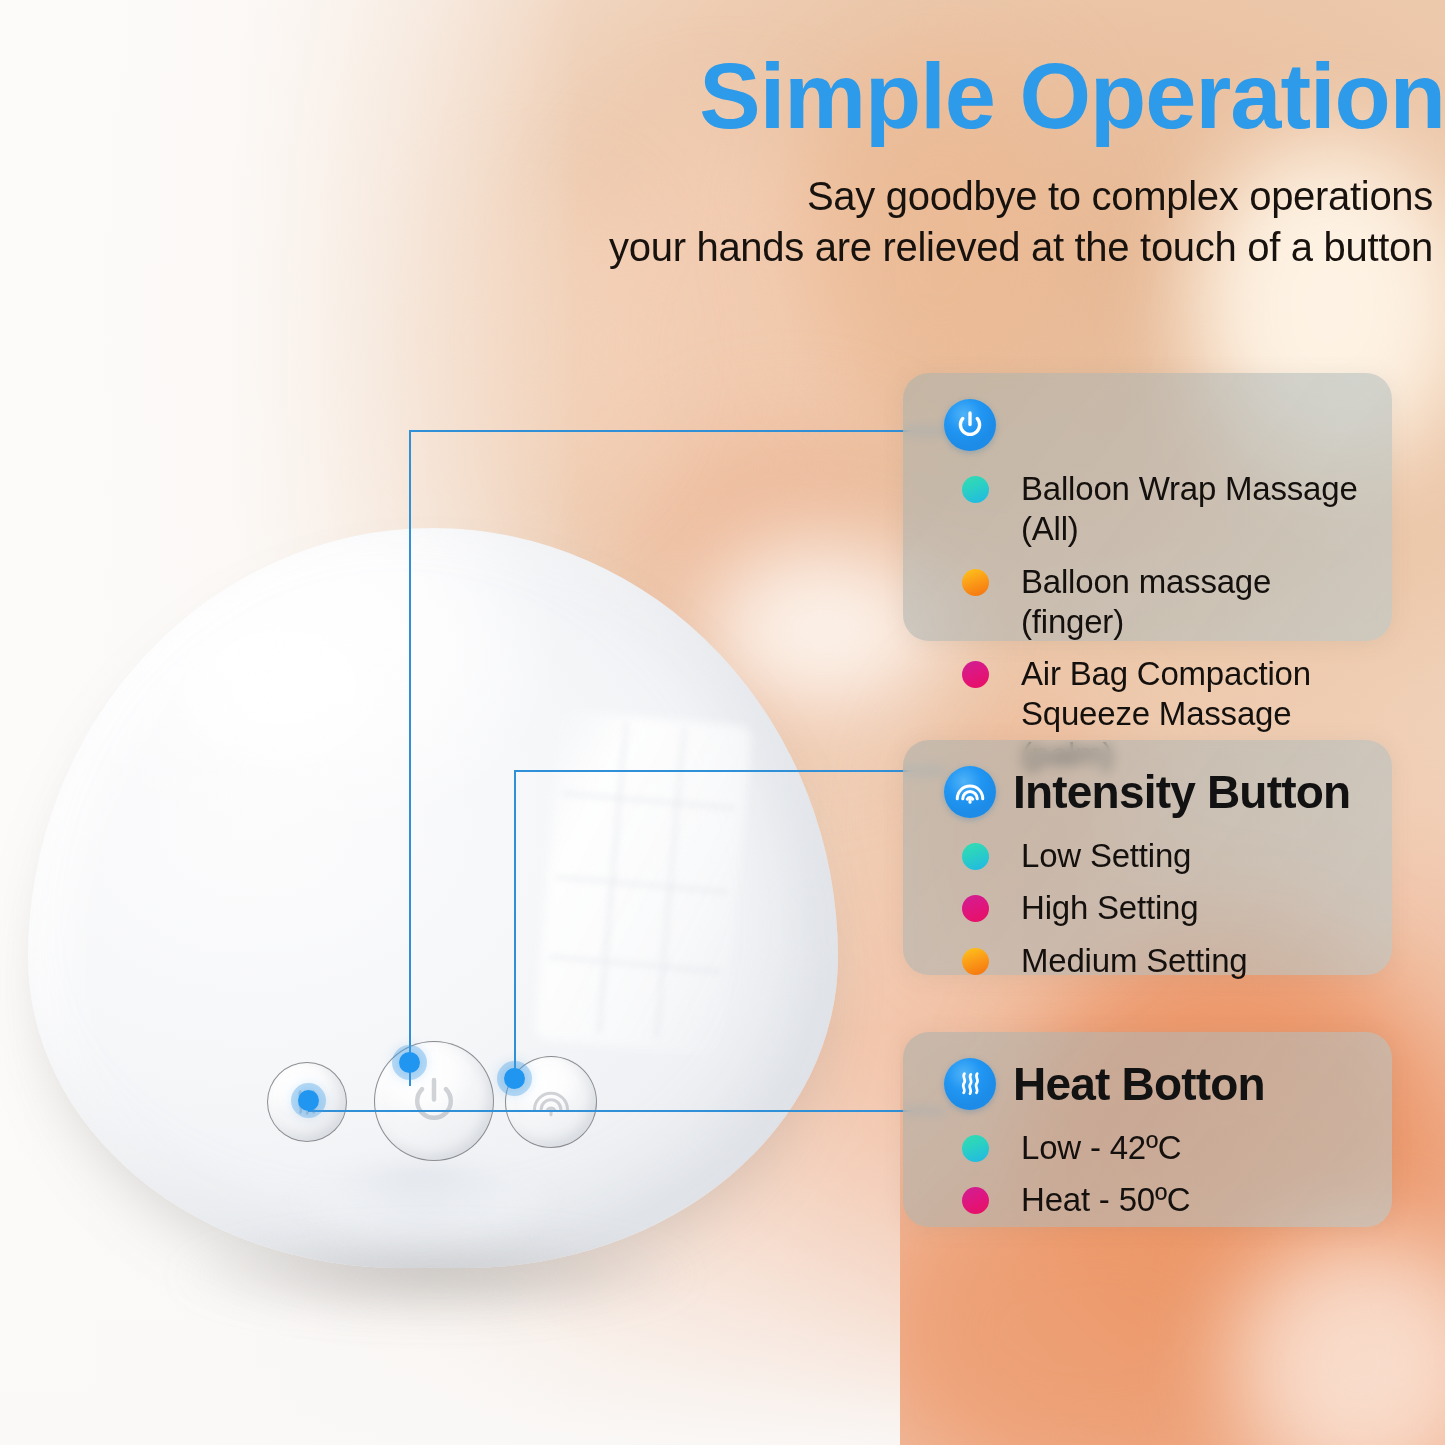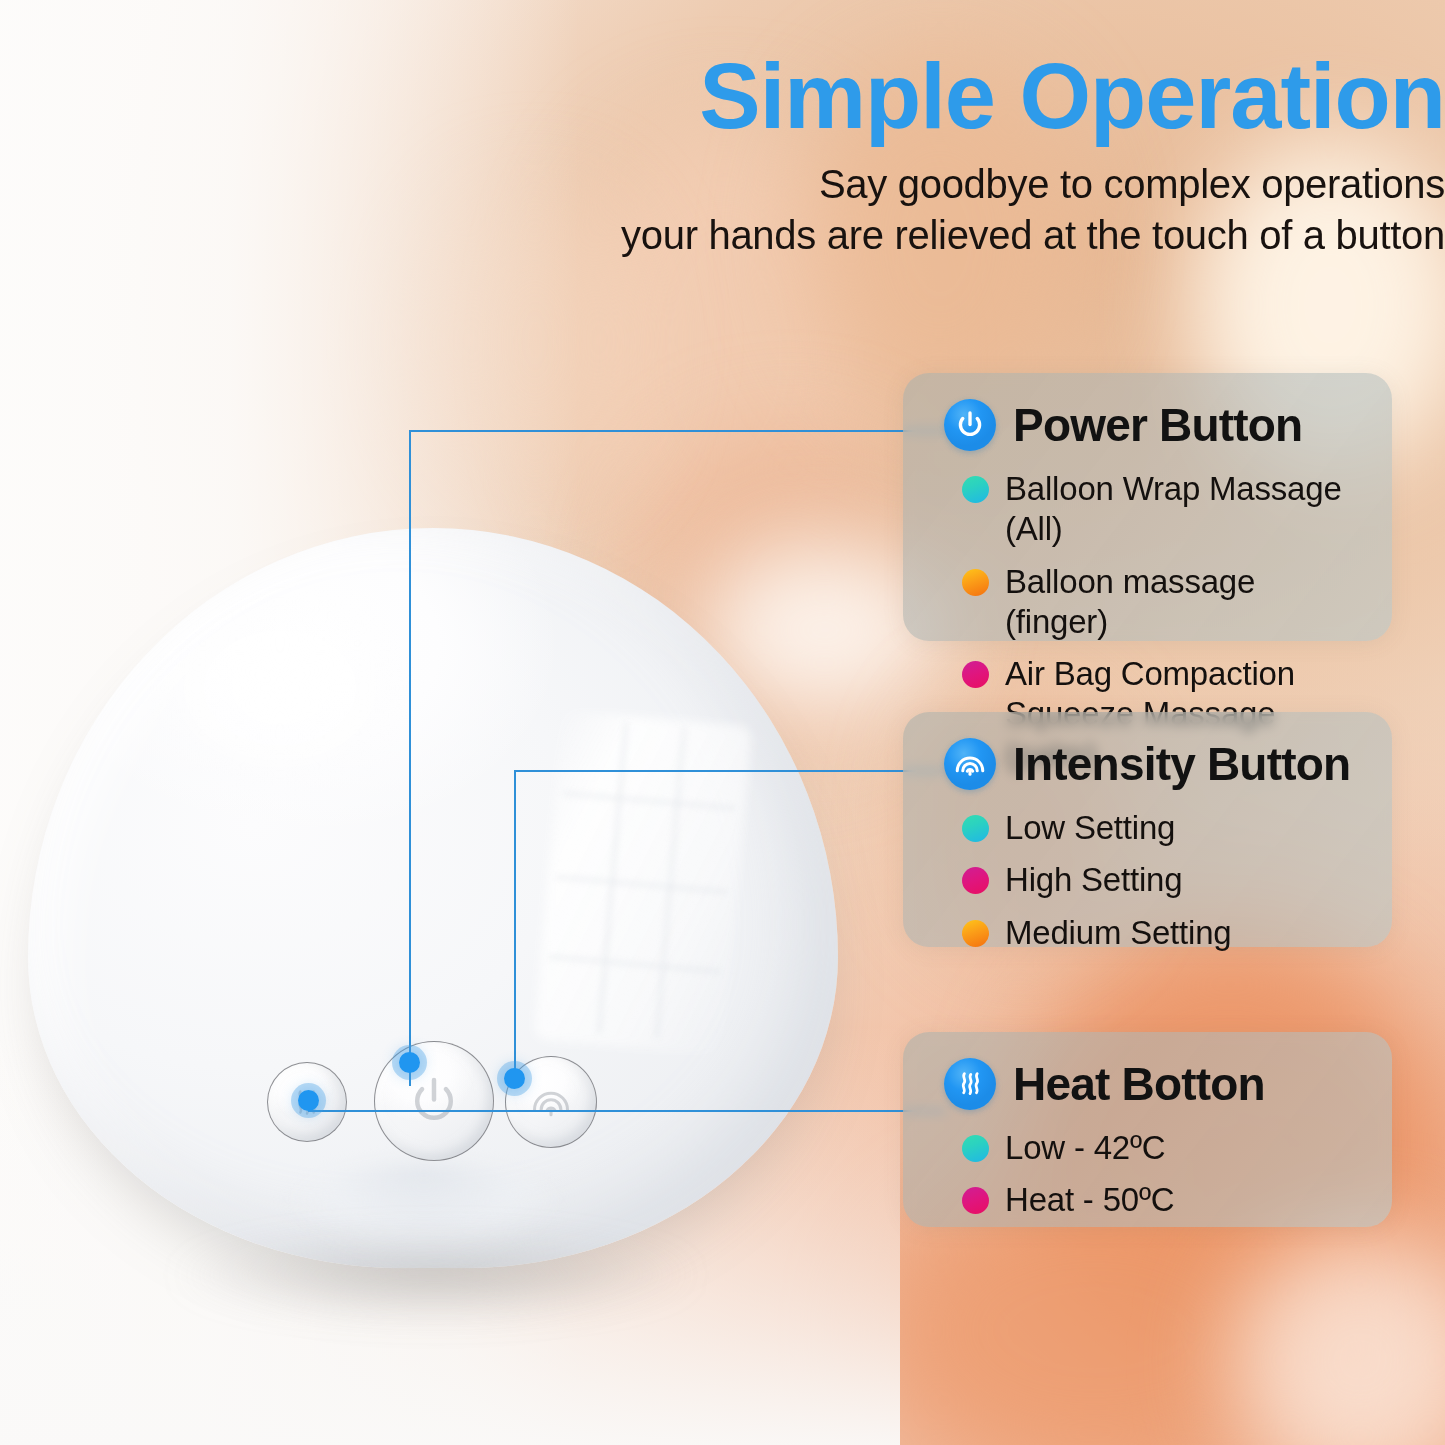--- a/index.html
+++ b/index.html
@@ -43,21 +43,21 @@
   }
 
   
   .header{position:absolute;left:0;top:0;width:1445px;text-align:right;}
   .title{
     margin:0;padding-top:48px;
     font-size:92px;font-weight:bold;letter-spacing:-1px;
     color:#2e9bea;line-height:1.05;
   }
   .subtitle{
-    margin:0;padding-top:14px;
+    margin:12px;padding-top:14px;
     font-size:40px;font-weight:400;color:#18120f;line-height:1.28;
     letter-spacing:-0.3px;
   }
 
   
   .device{position:absolute;left:28px;top:528px;width:810px;height:760px;}
   .device-body{
     position:absolute;left:0;top:0;width:810px;height:740px;
     background:
       radial-gradient(44% 36% at 34% 16%, #ffffff 0%, #fdfdfe 38%, rgba(250,250,252,0) 72%),
@@ -134,37 +134,37 @@
 
   
   .card{
     position:absolute;left:903px;width:489px;
     border-radius:26px;
     background:linear-gradient(128deg, rgba(172,176,170,0.60) 0%, rgba(176,182,180,0.58) 42%, rgba(186,200,200,0.60) 100%);
     backdrop-filter:blur(6px);
     box-shadow:0 2px 22px rgba(120,110,100,0.10);
   }
   .card-1{top:373px;height:268px;}
-  .card-2{top:712px;height:235px;}
+  .card-2{top:740px;height:235px;}
   .card-3{top:1032px;height:195px;}
 
   .card-head{display:flex;align-items:center;gap:17px;padding:26px 0 0 41px;}
   .head-icon{
     width:52px;height:52px;border-radius:50%;
     background:radial-gradient(60% 60% at 38% 30%, #4fb3f7 0%, #2196f3 55%, #1c8ce8 100%);
     display:flex;align-items:center;justify-content:center;flex:0 0 auto;
     box-shadow:0 2px 6px rgba(20,110,180,.28);
   }
   .head-icon svg{display:block;}
   .card-title{
     font-size:46px;font-weight:bold;color:#121212;letter-spacing:-0.8px;
     line-height:1;white-space:nowrap;
   }
   .bullets{margin:0;padding:12px 26px 0 59px;list-style:none;}
-  .bullet{display:flex;align-items:flex-start;gap:16px;margin-top:12px;}
+  .bullet{display:flex;align-items:flex-start;gap:32px;margin-top:12px;}
   .bullet:first-child{margin-top:6px;}
   .dot{
     width:27px;height:27px;border-radius:50%;flex:0 0 auto;margin-top:7px;
   }
   .dot-teal{background:linear-gradient(160deg,#34dcb2 0%,#2bd2c0 38%,#20b7e6 100%);}
   .dot-orange{background:linear-gradient(160deg,#ffc61a 0%,#fb9d18 45%,#f4700f 100%);}
   .dot-magenta{background:linear-gradient(160deg,#cf1f95 0%,#e0157d 50%,#e80f62 100%);}
   .bullet-text{
     font-size:33px;color:#14100e;line-height:1.22;letter-spacing:-0.2px;
   }
@@ -251,21 +251,20 @@
   <div class="node" style="left:298px;top:1090px;"></div>
 
   <div class="card card-1">
     <div class="card-head">
       <span class="head-icon">
         <svg width="32" height="32" viewBox="0 0 40 40">
           <path d="M11 11.8 A12 12 0 1 0 29 11.8" fill="none" stroke="#ffffff" stroke-width="4.2" stroke-linecap="round"></path>
           <line x1="20" y1="5" x2="20" y2="19.5" stroke="#ffffff" stroke-width="4.2" stroke-linecap="round"></line>
         </svg>
       </span>
-      <span class="card-title">Power Button</span>
     </div>
     <ul class="bullets">
       <li class="bullet">
         <span class="dot dot-teal"></span>
         <span class="bullet-text">Balloon Wrap Massage (All)</span>
       </li>
       <li class="bullet">
         <span class="dot dot-orange"></span>
         <span class="bullet-text">Balloon massage (finger)</span>
       </li>

